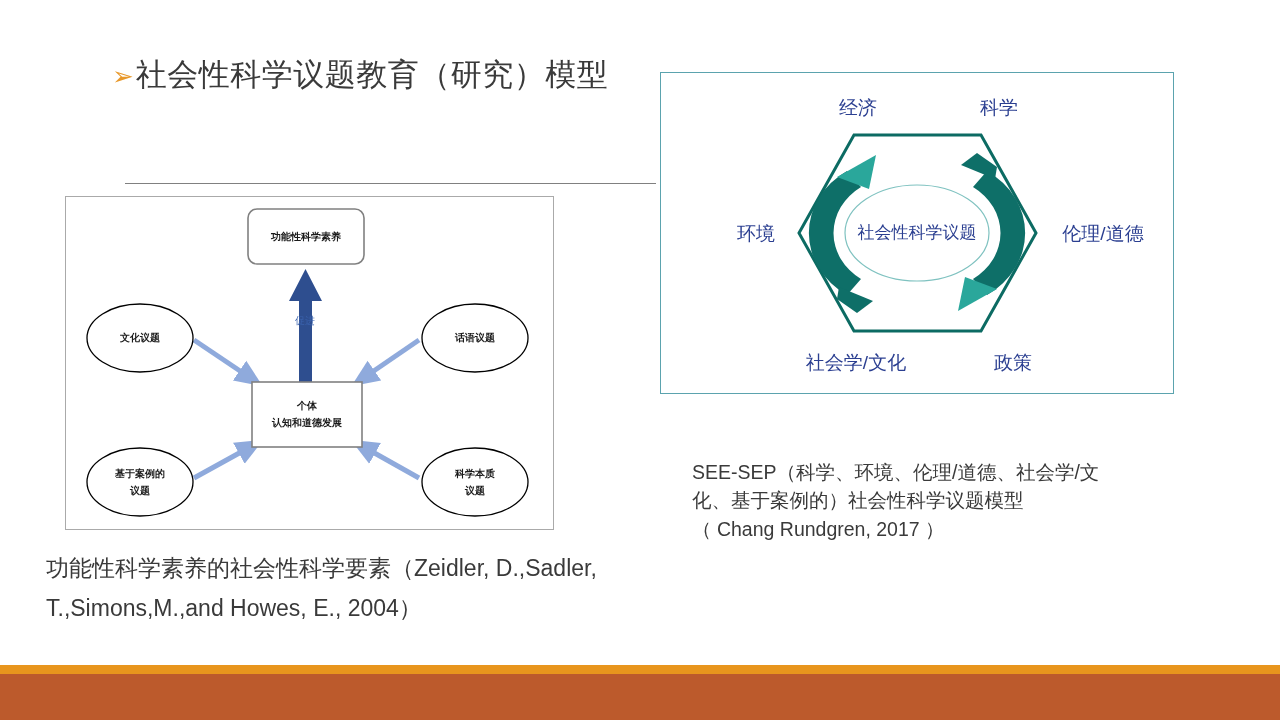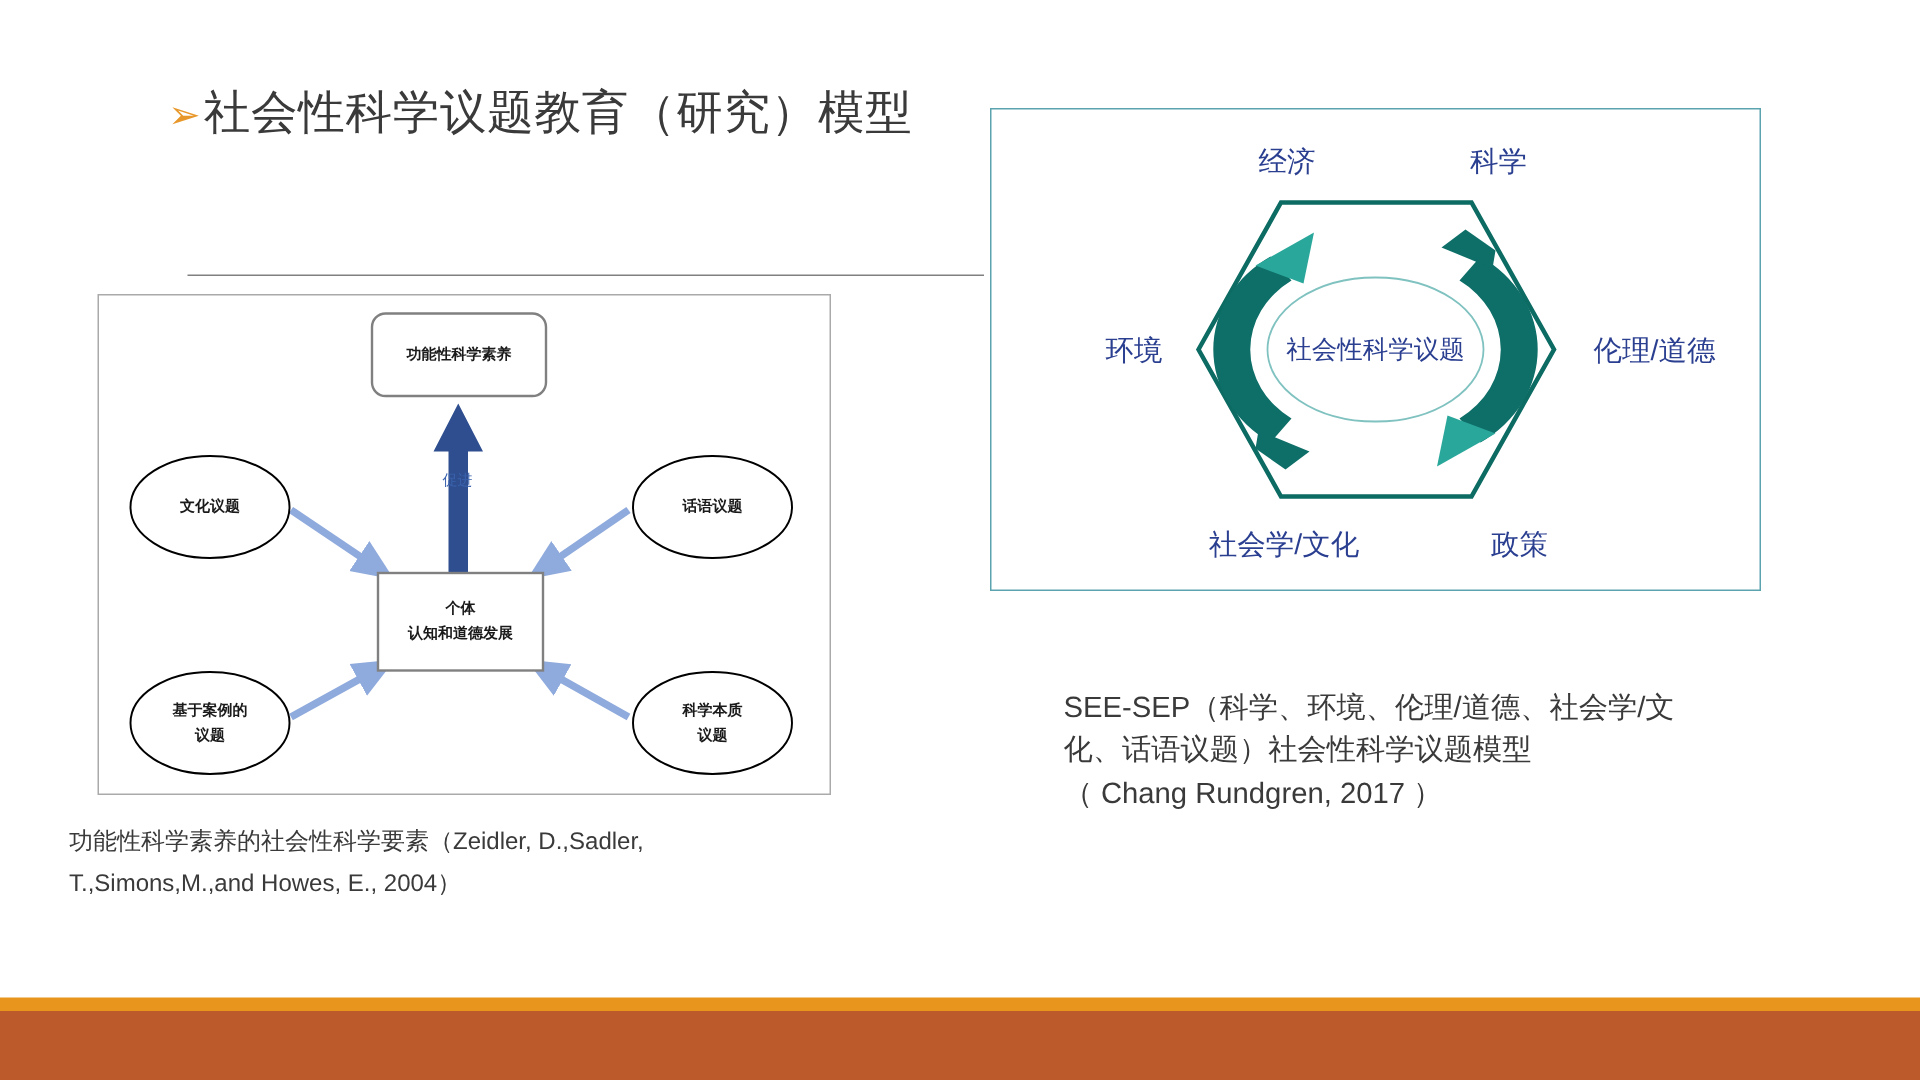--- a/index.html
+++ b/index.html
@@ -80,21 +80,21 @@
     text-anchor: middle;
     dominant-baseline: middle;
   }
 
   
   #left-caption {
     position: absolute;
     left: 46px;
     top: 548px;
     width: 600px;
-    font-size: 16px;
+    font-size: 23px;
     line-height: 1.75;
     color: #3a3a3a;
   }
 
   
   #right-diagram-panel {
     position: absolute;
     left: 660px;
     top: 72px;
     width: 514px;
@@ -123,21 +123,20 @@
 
   
   #right-caption {
     position: absolute;
     left: 692px;
     top: 458px;
     width: 500px;
     font-size: 19.5px;
     line-height: 1.45;
     color: #3a3a3a;
-    margin-left: 17px;
   }
 
   
   #bottom-band-orange {
     position: absolute;
     left: 0;
     top: 665px;
     width: 1280px;
     height: 9px;
     background: #E8951D;
@@ -261,18 +260,18 @@
     <text class="hex-label" x="338" y="36">科学</text>
     <text class="hex-label" x="95" y="162">环境</text>
     <text class="hex-label" x="442" y="162">伦理/道德</text>
     <text class="hex-label" x="195" y="291">社会学/文化</text>
     <text class="hex-label" x="352" y="291">政策</text>
   </svg>
 </div>
 
 <div id="right-caption">
   <div>SEE-SEP（科学、环境、伦理/道德、社会学/文</div>
-  <div>化、话语议题）社会性科学议题模型</div>
+  <div>化、基于案例的）社会性科学议题模型</div>
   <div>（ Chang Rundgren, 2017 ）</div>
 </div>
 
 <div id="bottom-band-orange"></div>
 <div id="bottom-band-rust"></div>
 
 </body></html>

